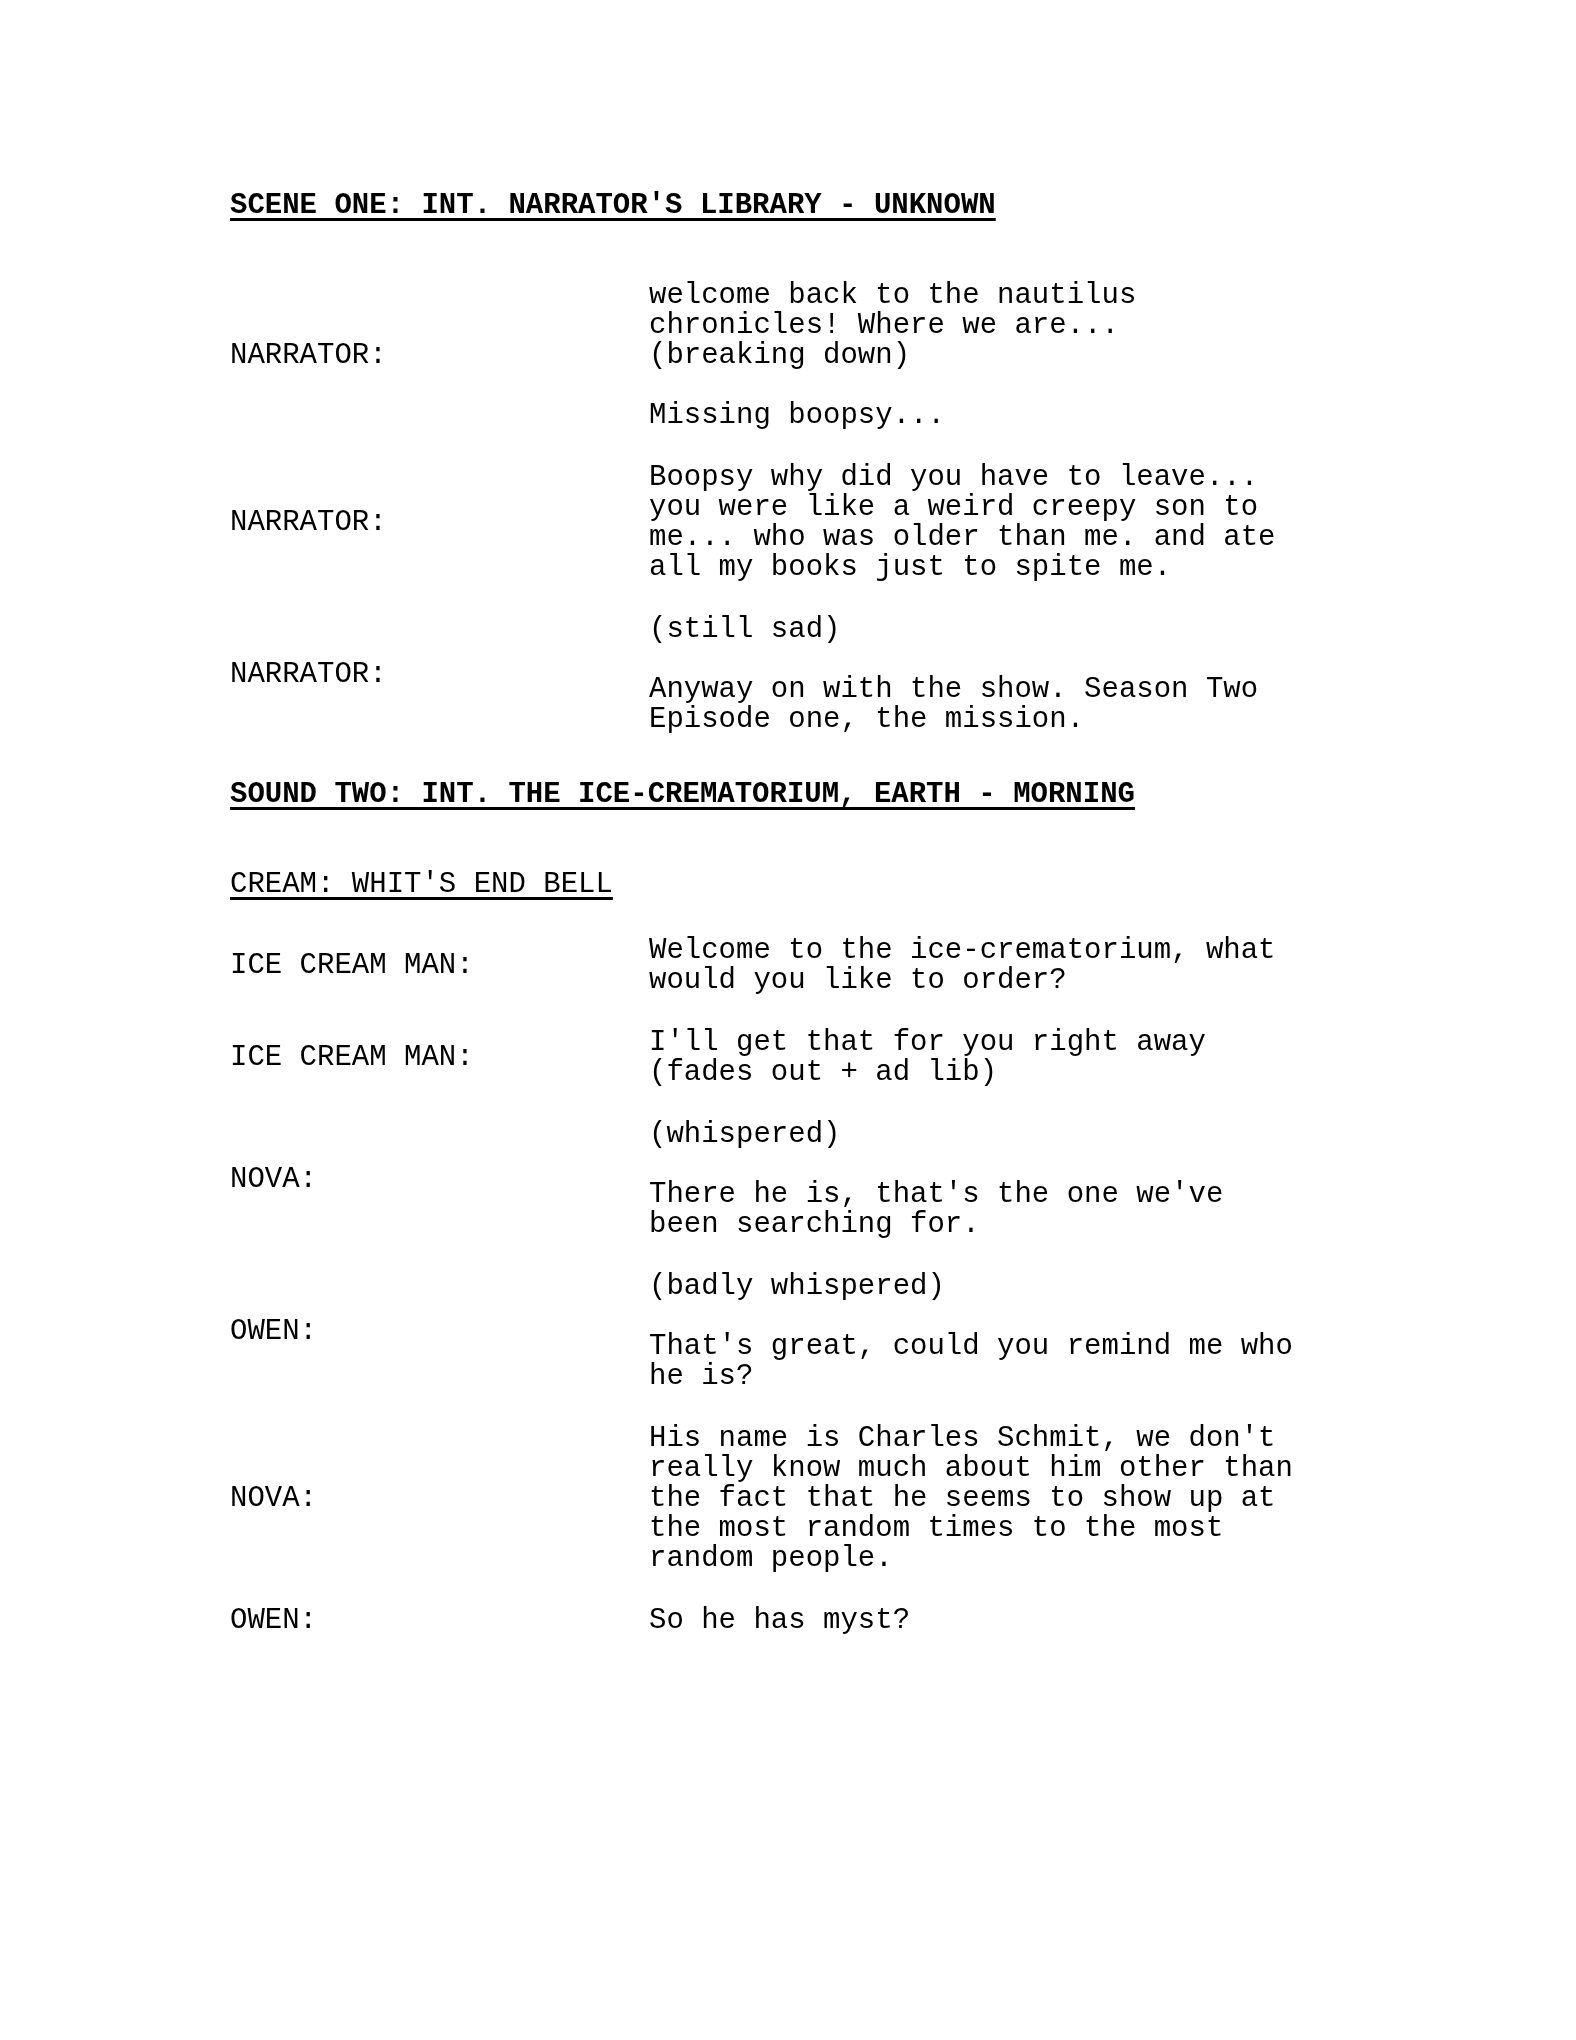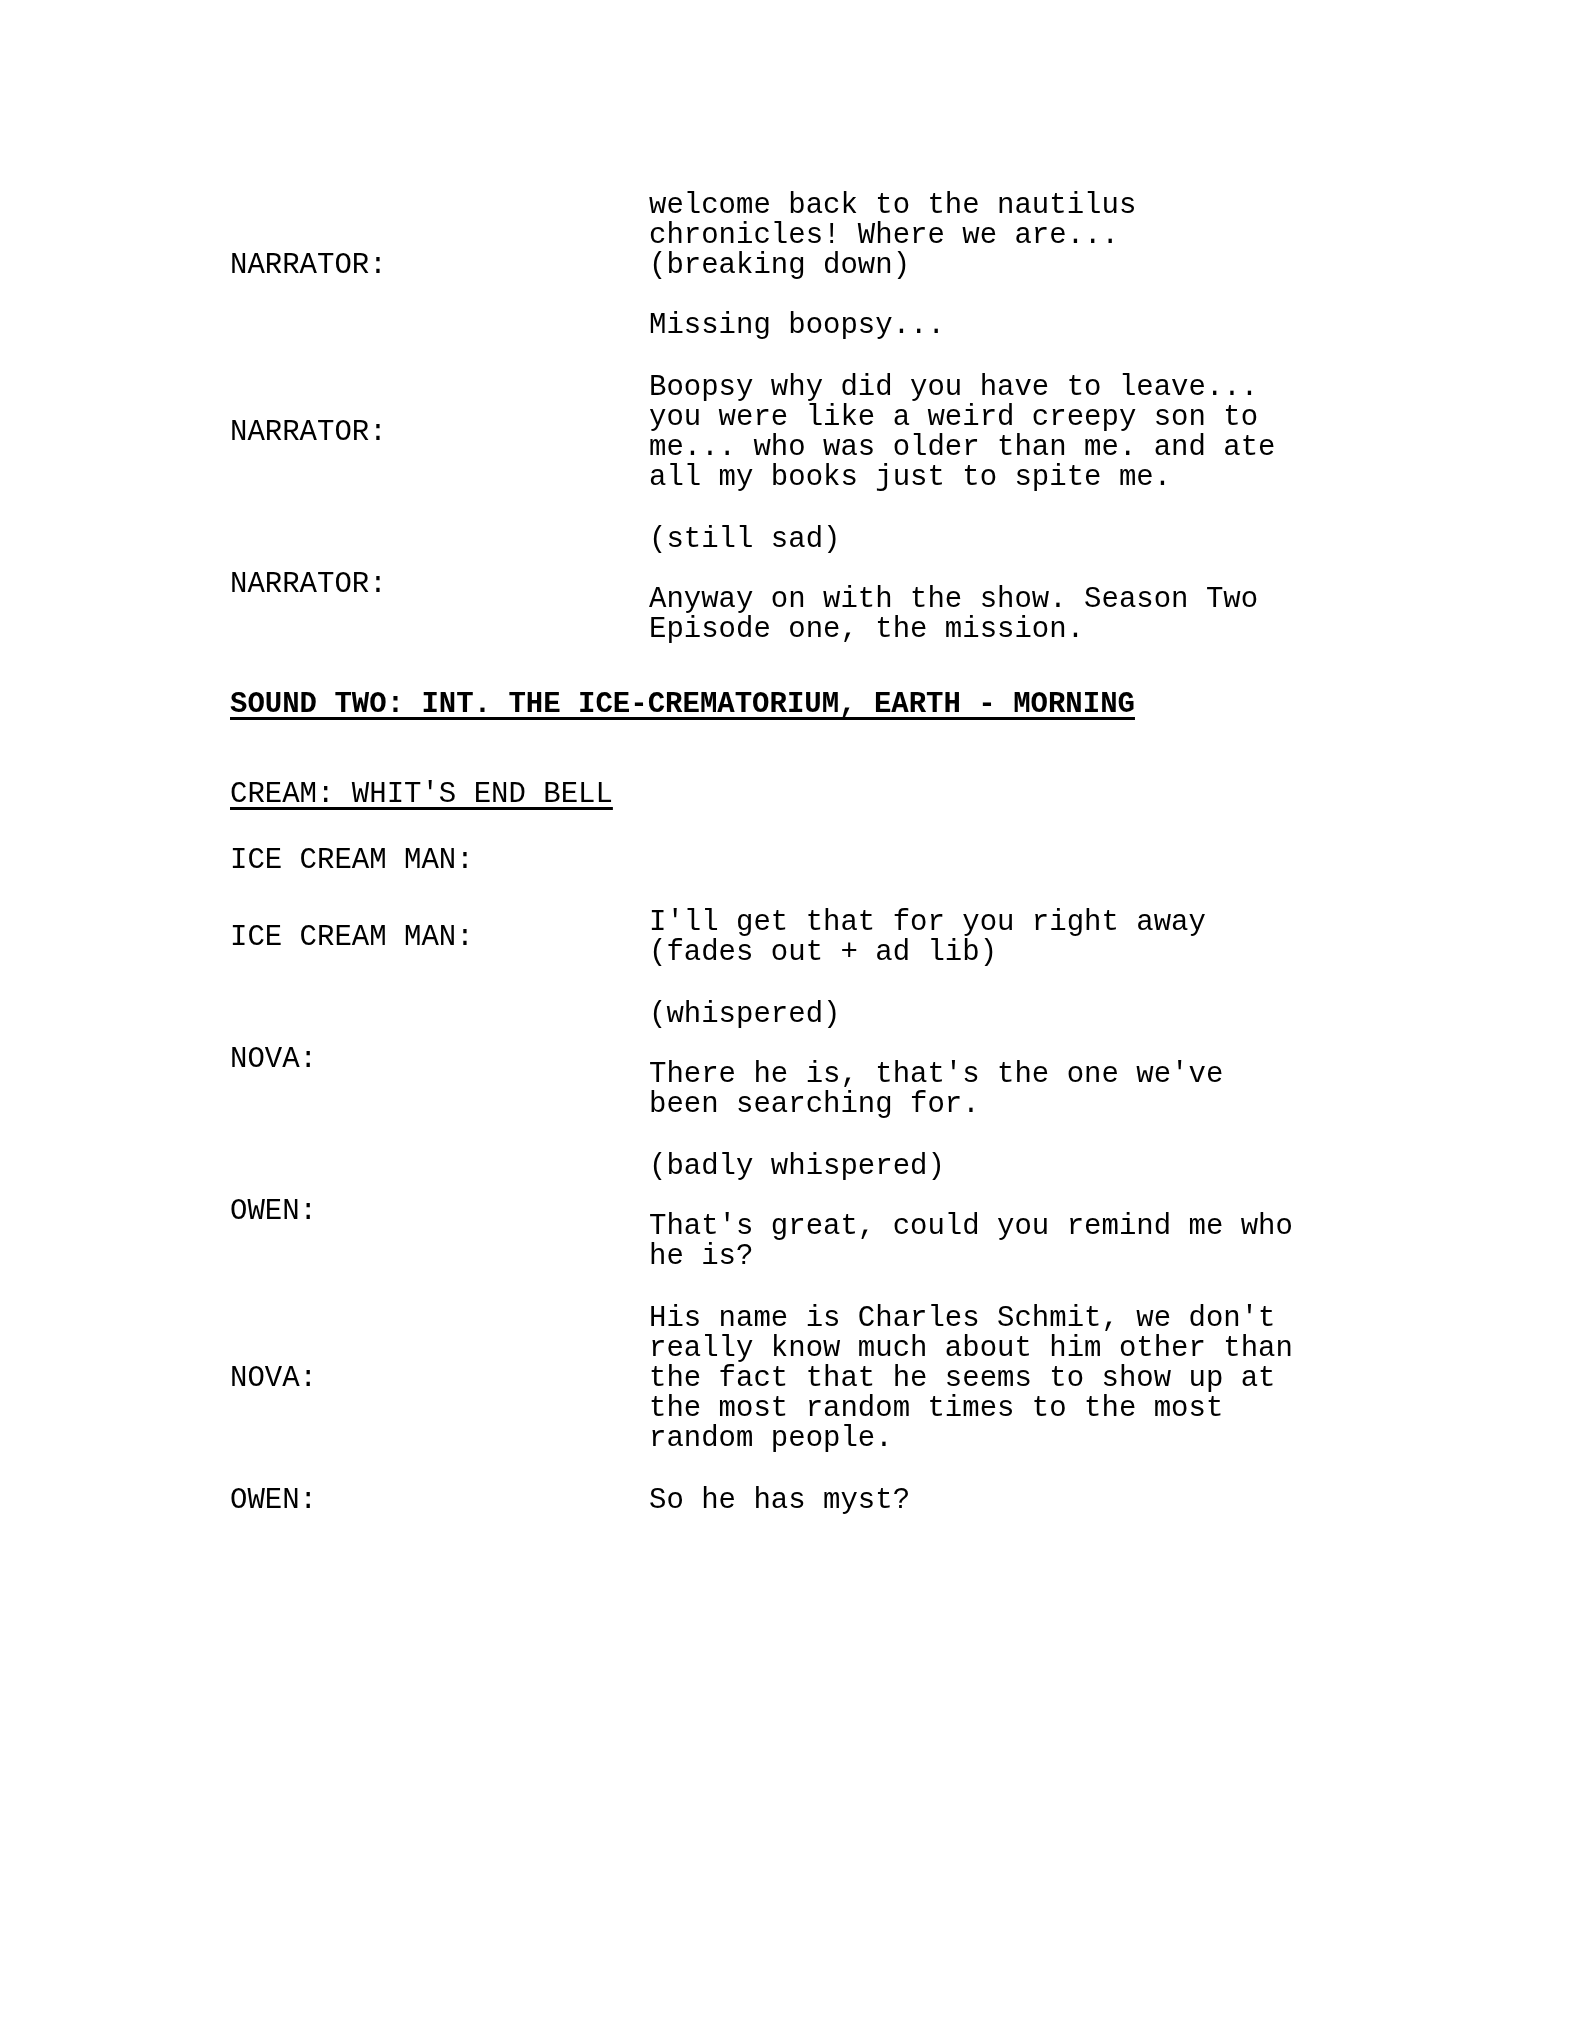--- a/index.html
+++ b/index.html
@@ -51,20 +51,21 @@
   .line {
     flex: 1 1 auto;
     white-space: pre-line;
   }
 </style>
 </head>
 <body>
 
 <div class="page">
 
+  <div class="scene-heading">SCENE ONE: INT. NARRATOR'S LIBRARY - UNKNOWN</div>
 
 
   <div class="dialogue-block">
     <div class="speaker">NARRATOR:</div>
     <div class="line">welcome back to the nautilus
 chronicles! Where we are...
 (breaking down)
 
 Missing boopsy...</div>
   </div>
@@ -84,20 +85,22 @@
 Anyway on with the show. Season Two
 Episode one, the mission.</div>
   </div>
 
   <div class="scene-heading second">SOUND TWO: INT. THE ICE-CREMATORIUM, EARTH - MORNING</div>
 
   <div class="cue">CREAM: WHIT'S END BELL</div>
 
   <div class="dialogue-block">
     <div class="speaker">ICE CREAM MAN:</div>
+    <div class="line">Welcome to the ice-crematorium, what
+would you like to order?</div>
   </div>
 
 
   <div class="dialogue-block">
     <div class="speaker">ICE CREAM MAN:</div>
     <div class="line">I'll get that for you right away
 (fades out + ad lib)</div>
   </div>
 
   <div class="dialogue-block">

